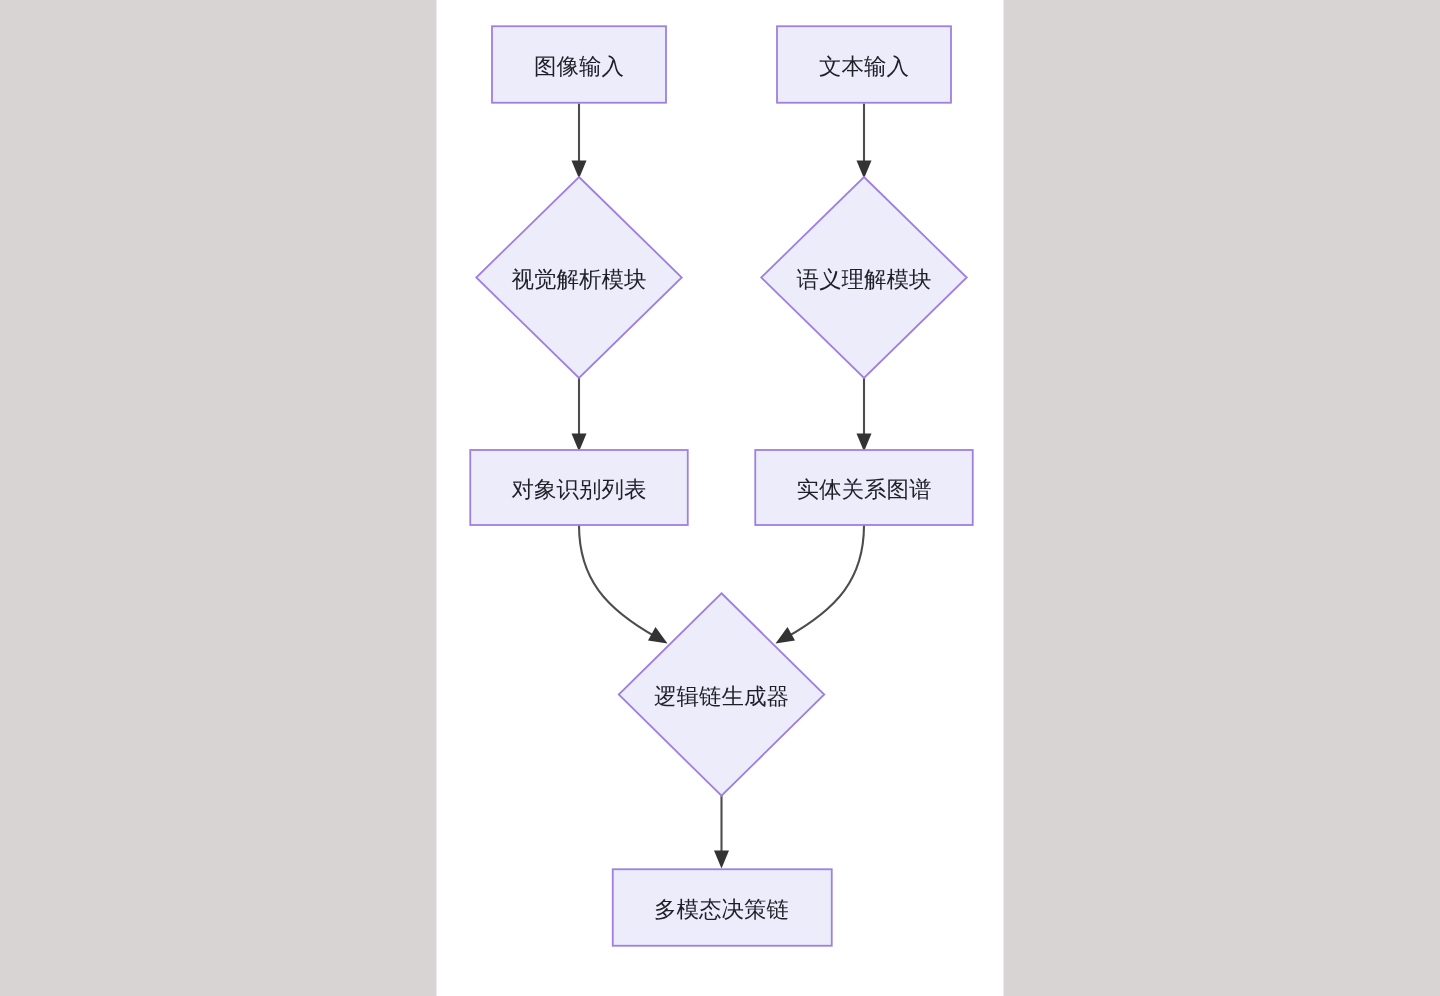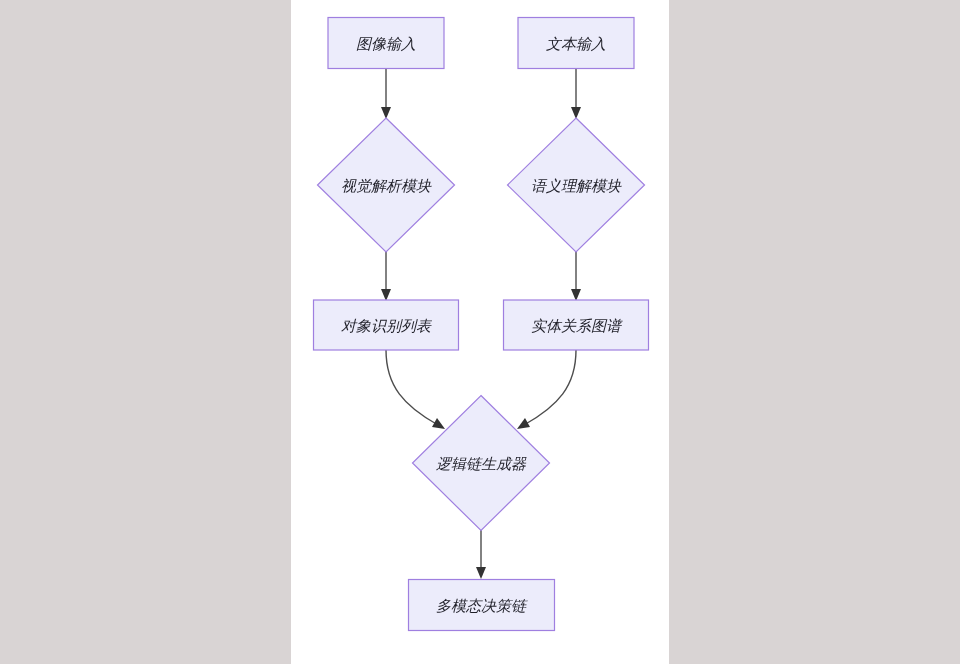--- a/index.html
+++ b/index.html
@@ -11,21 +11,20 @@
     overflow: hidden;
   }
   body {
     background: #d9d4d4;
     font-family: "DejaVu Sans", "Liberation Sans", sans-serif;
   }
   #page {
     position: relative;
     width: 944px;
     height: 664px;
-    font-style: italic;
   }
   #canvas {
     position: absolute;
     left: 291px;
     top: 0;
     width: 378px;
     height: 664px;
     background: #ffffff;
   }
   #diagram-svg {

